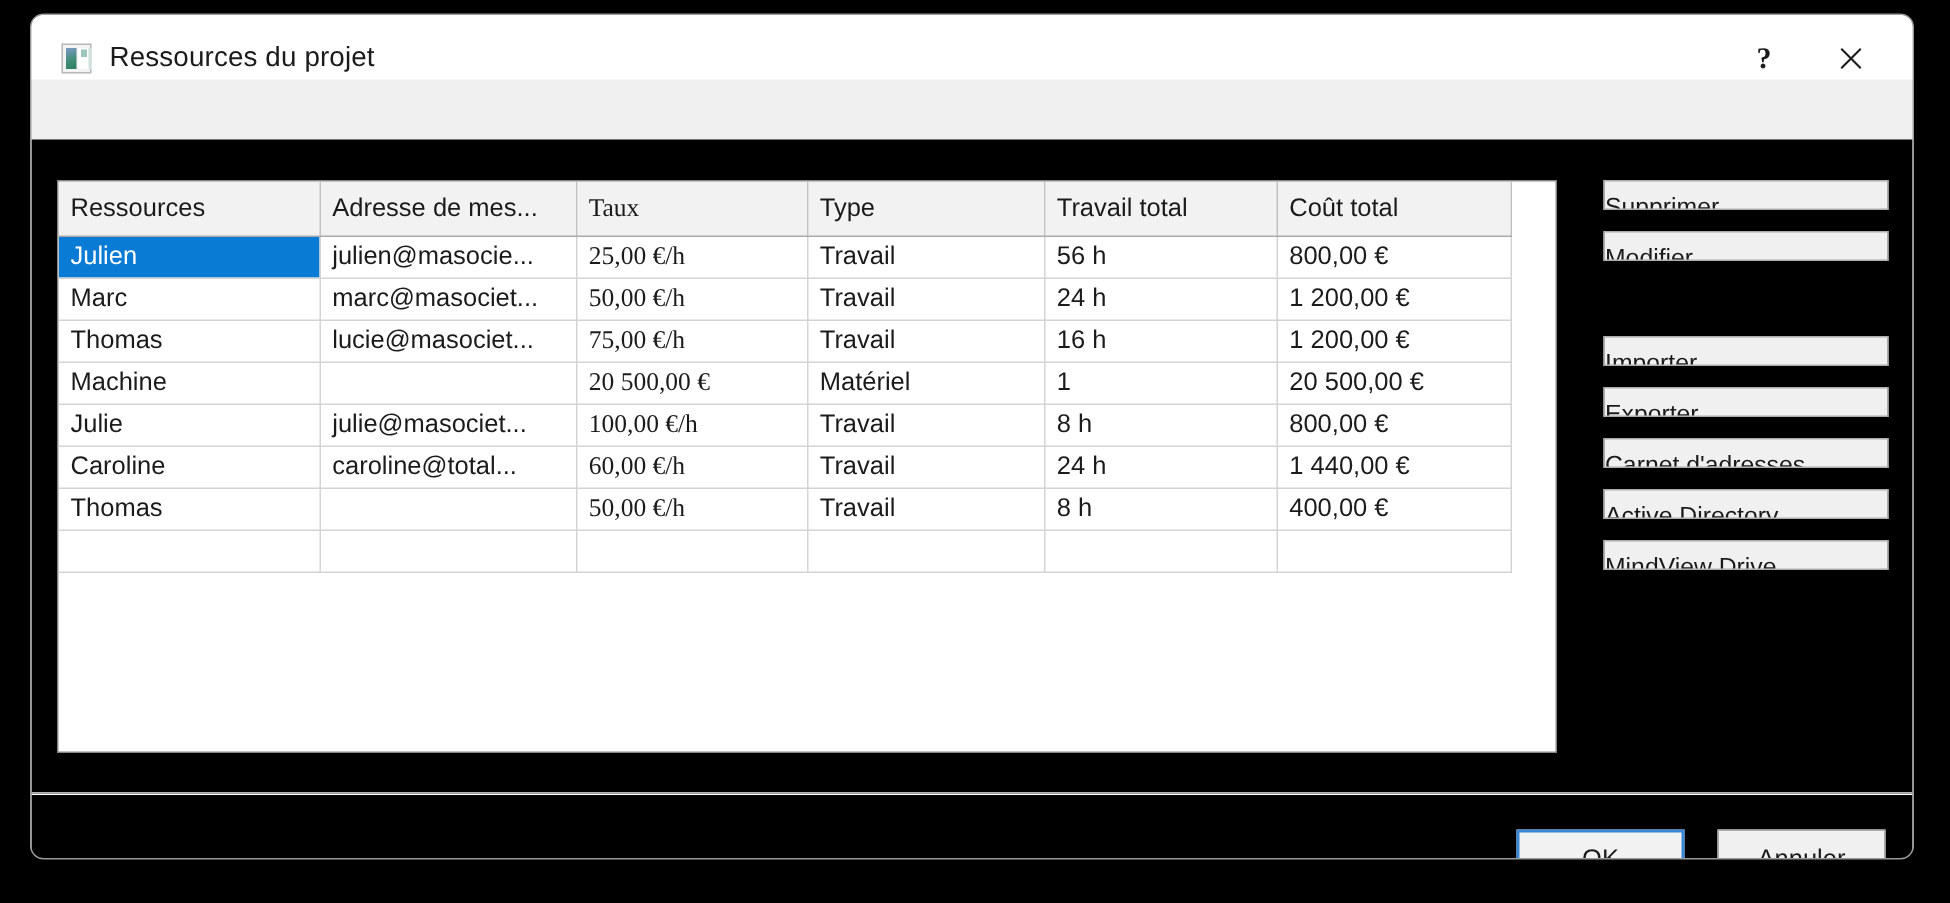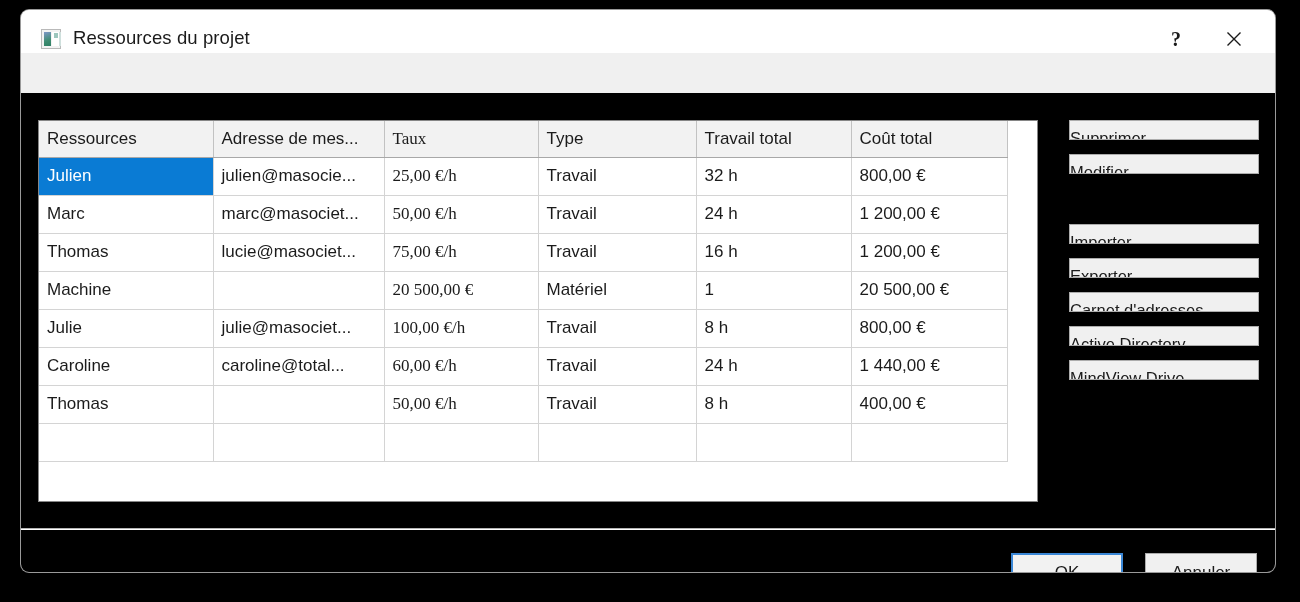--- a/index.html
+++ b/index.html
@@ -142,21 +142,21 @@
     font-weight: normal;
     text-align: left;
     padding: 0 0 0 8px;
     white-space: nowrap;
     overflow: hidden;
     box-sizing: border-box;
   }
   table.rtable th:last-child { border-right: 1px solid #c2c2c2; }
 
   table.rtable td {
-    height: 38px;
+    height: 28px;
     border-right: 1px solid #d4d4d4;
     border-bottom: 1px solid #d4d4d4;
     padding: 0 0 0 8px;
     white-space: nowrap;
     overflow: hidden;
     box-sizing: border-box;
     vertical-align: middle;
   }
 
   tr.sel td.selcell {
@@ -286,21 +286,21 @@
               <th class="c4">Travail total</th>
               <th class="c5">Coût total</th>
             </tr>
           </thead>
           <tbody>
             <tr class="sel">
               <td class="c0 selcell">Julien</td>
               <td class="c1">julien@masocie...</td>
               <td class="c2">25,00 €/h</td>
               <td class="c3">Travail</td>
-              <td class="c4">32 h</td>
+              <td class="c4">56 h</td>
               <td class="c5">800,00 €</td>
             </tr>
             <tr>
               <td class="c0">Marc</td>
               <td class="c1">marc@masociet...</td>
               <td class="c2">50,00 €/h</td>
               <td class="c3">Travail</td>
               <td class="c4">24 h</td>
               <td class="c5">1 200,00 €</td>
             </tr>

